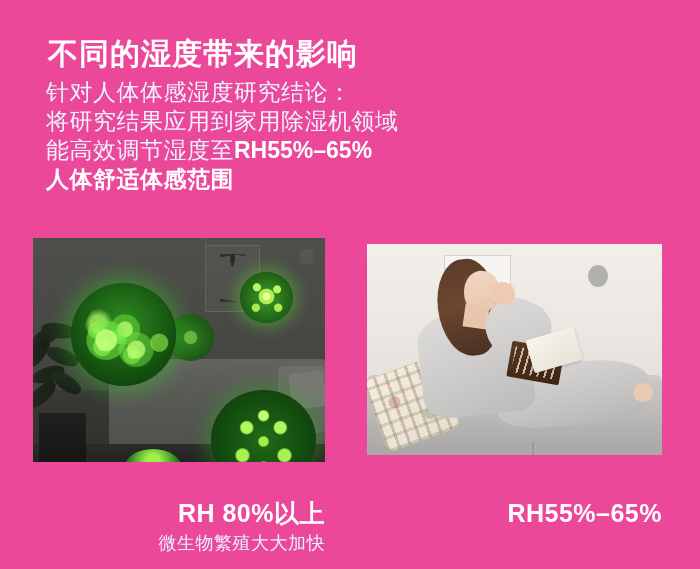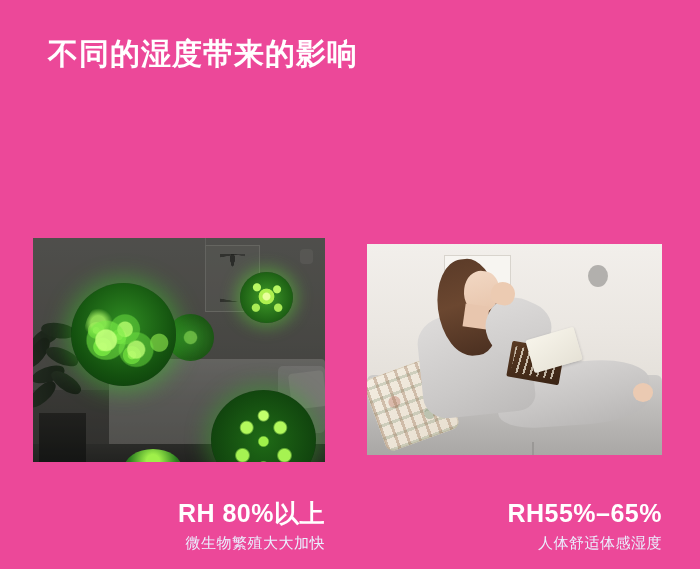--- a/index.html
+++ b/index.html
@@ -273,30 +273,36 @@
   }
 
   
   .cap-group{position:absolute;text-align:right;color:#fff;}
   #cap-left{left:33px;top:498px;width:292px;}
   #cap-right{left:367px;top:498px;width:295px;}
   .cap-main{
     font-size:25px;font-weight:bold;line-height:30px;letter-spacing:.5px;color:#ffffff;
   }
   .cap-sub{
-    font-size:15px;line-height:26px;letter-spacing:.5px;color:#eaf0ff;margin-top:2px;
+    font-size:18px;line-height:26px;letter-spacing:.5px;color:#eaf0ff;margin-top:2px;
   }
 </style>
 </head>
 <body>
 
 <div id="poster">
 
   <h1 id="headline">不同的湿度带来的影响</h1>
 
+  <div id="body-copy">
+    <span class="copy-line">针对人体体感湿度研究结论：</span>
+    <span class="copy-line">将研究结果应用到家用除湿机领域</span>
+    <span class="copy-line"><span>能高效调节湿度至</span><span class="em">RH55%–65%</span></span>
+    <span class="copy-line strong">人体舒适体感范围</span>
+  </div>
 
   <div class="photo" id="photo-left">
     <div class="room">
       <div class="l-wall"></div>
       <div class="l-floorwall"></div>
       <div class="l-frame"></div>
       <div class="l-frame-line" style="left:59%;"></div>
       <div class="l-knob"></div>
       <div class="l-sofa-back"></div>
       <div class="l-sofa"></div>
@@ -349,16 +355,15 @@
     </div>
   </div>
 
   <div class="cap-group" id="cap-left">
     <div class="cap-main">RH 80%以上</div>
     <div class="cap-sub">微生物繁殖大大加快</div>
   </div>
 
   <div class="cap-group" id="cap-right">
     <div class="cap-main">RH55%–65%</div>
-    <div class="cap-sub">人体舒适体感湿度</div>
   </div>
 
 </div>
 
 </body></html>

